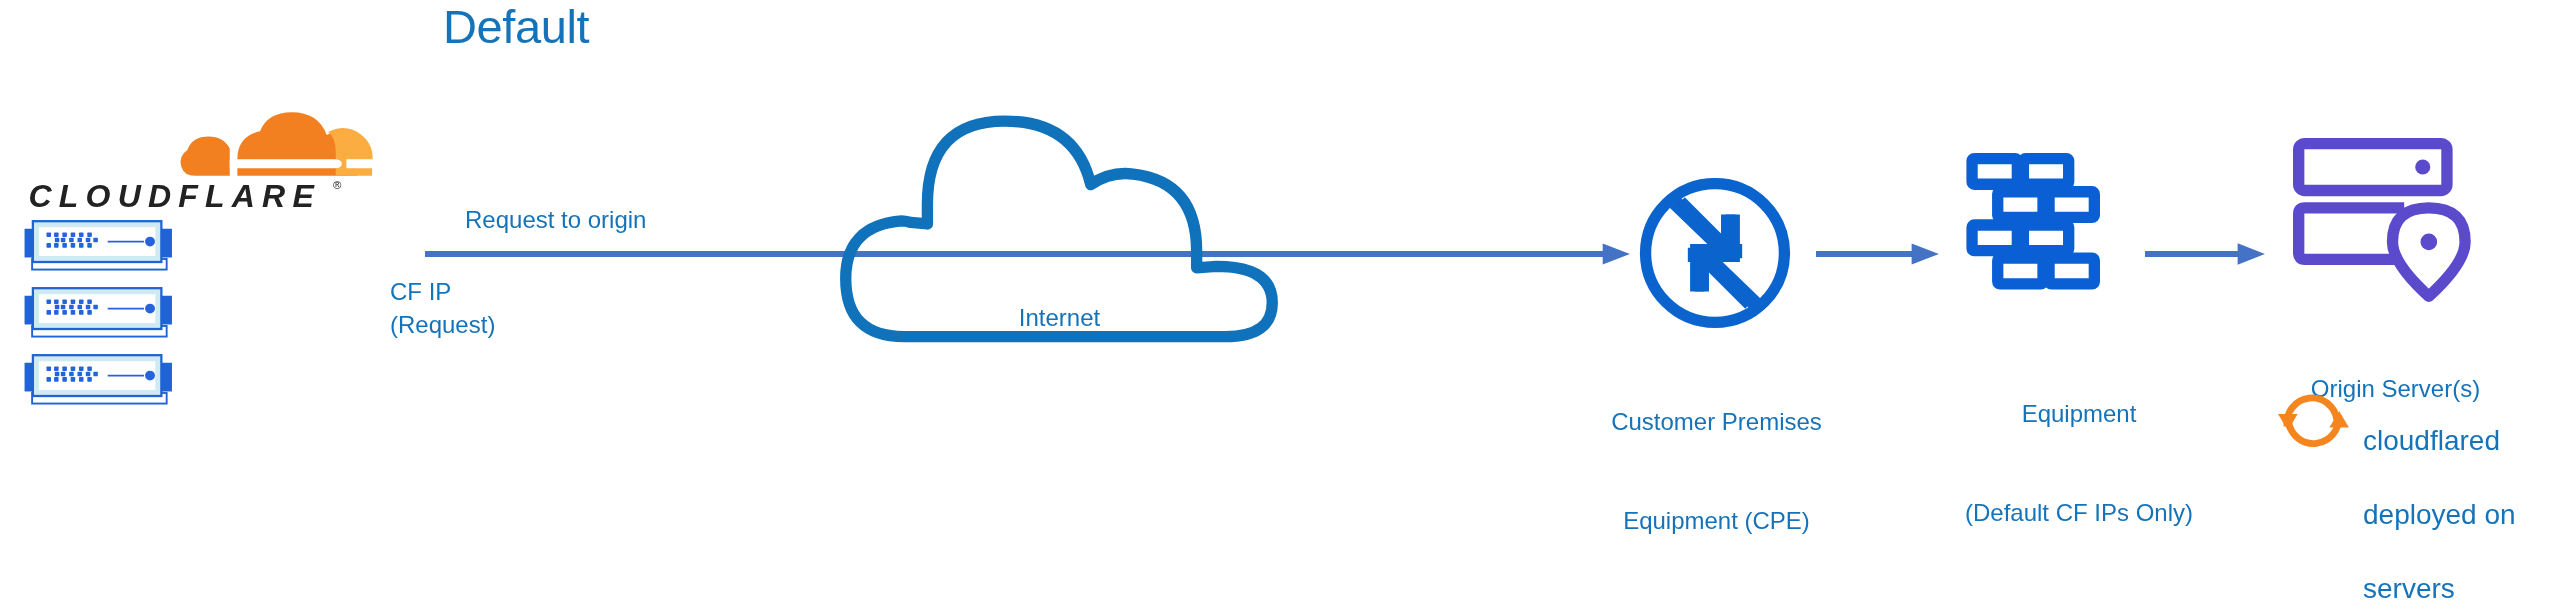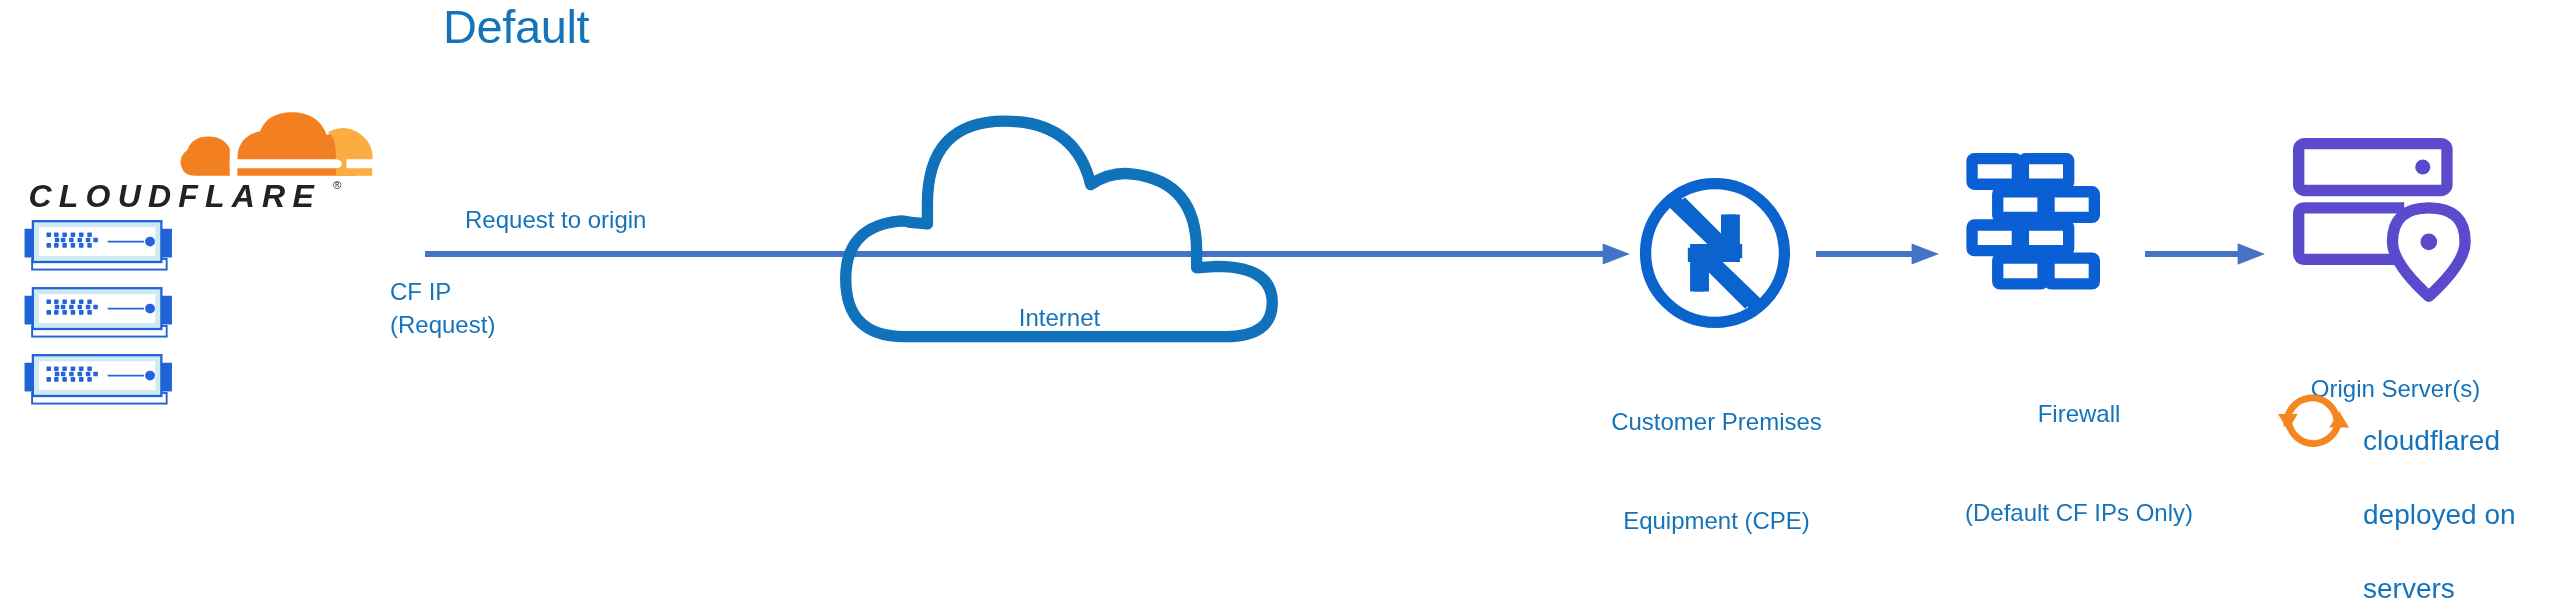--- a/index.html
+++ b/index.html
@@ -314,21 +314,21 @@
         <rect x="46" y="54" width="60" height="34" rx="3"></rect>
         <rect x="114" y="54" width="60" height="34" rx="3"></rect>
         <rect x="12" y="98" width="60" height="34" rx="3"></rect>
         <rect x="80" y="98" width="60" height="34" rx="3"></rect>
         <rect x="46" y="142" width="60" height="34" rx="3"></rect>
         <rect x="114" y="142" width="60" height="34" rx="3"></rect>
       </g>
     </svg>
   </div>
   <div class="abs label label-center" id="firewall-label">
-    <div>Firewall</div>
+    <div>Equipment</div>
     <div>(Default CF IPs Only)</div>
   </div>
 
   <div class="abs" id="arrow-fw-origin">
     <svg width="126" height="26" viewBox="0 0 166 34">
       <line x1="0" y1="17" x2="126" y2="17" stroke="#4472C4" stroke-width="8"></line>
       <polygon points="122,3 158,17 122,31" fill="#4472C4"></polygon>
     </svg>
   </div>
 

